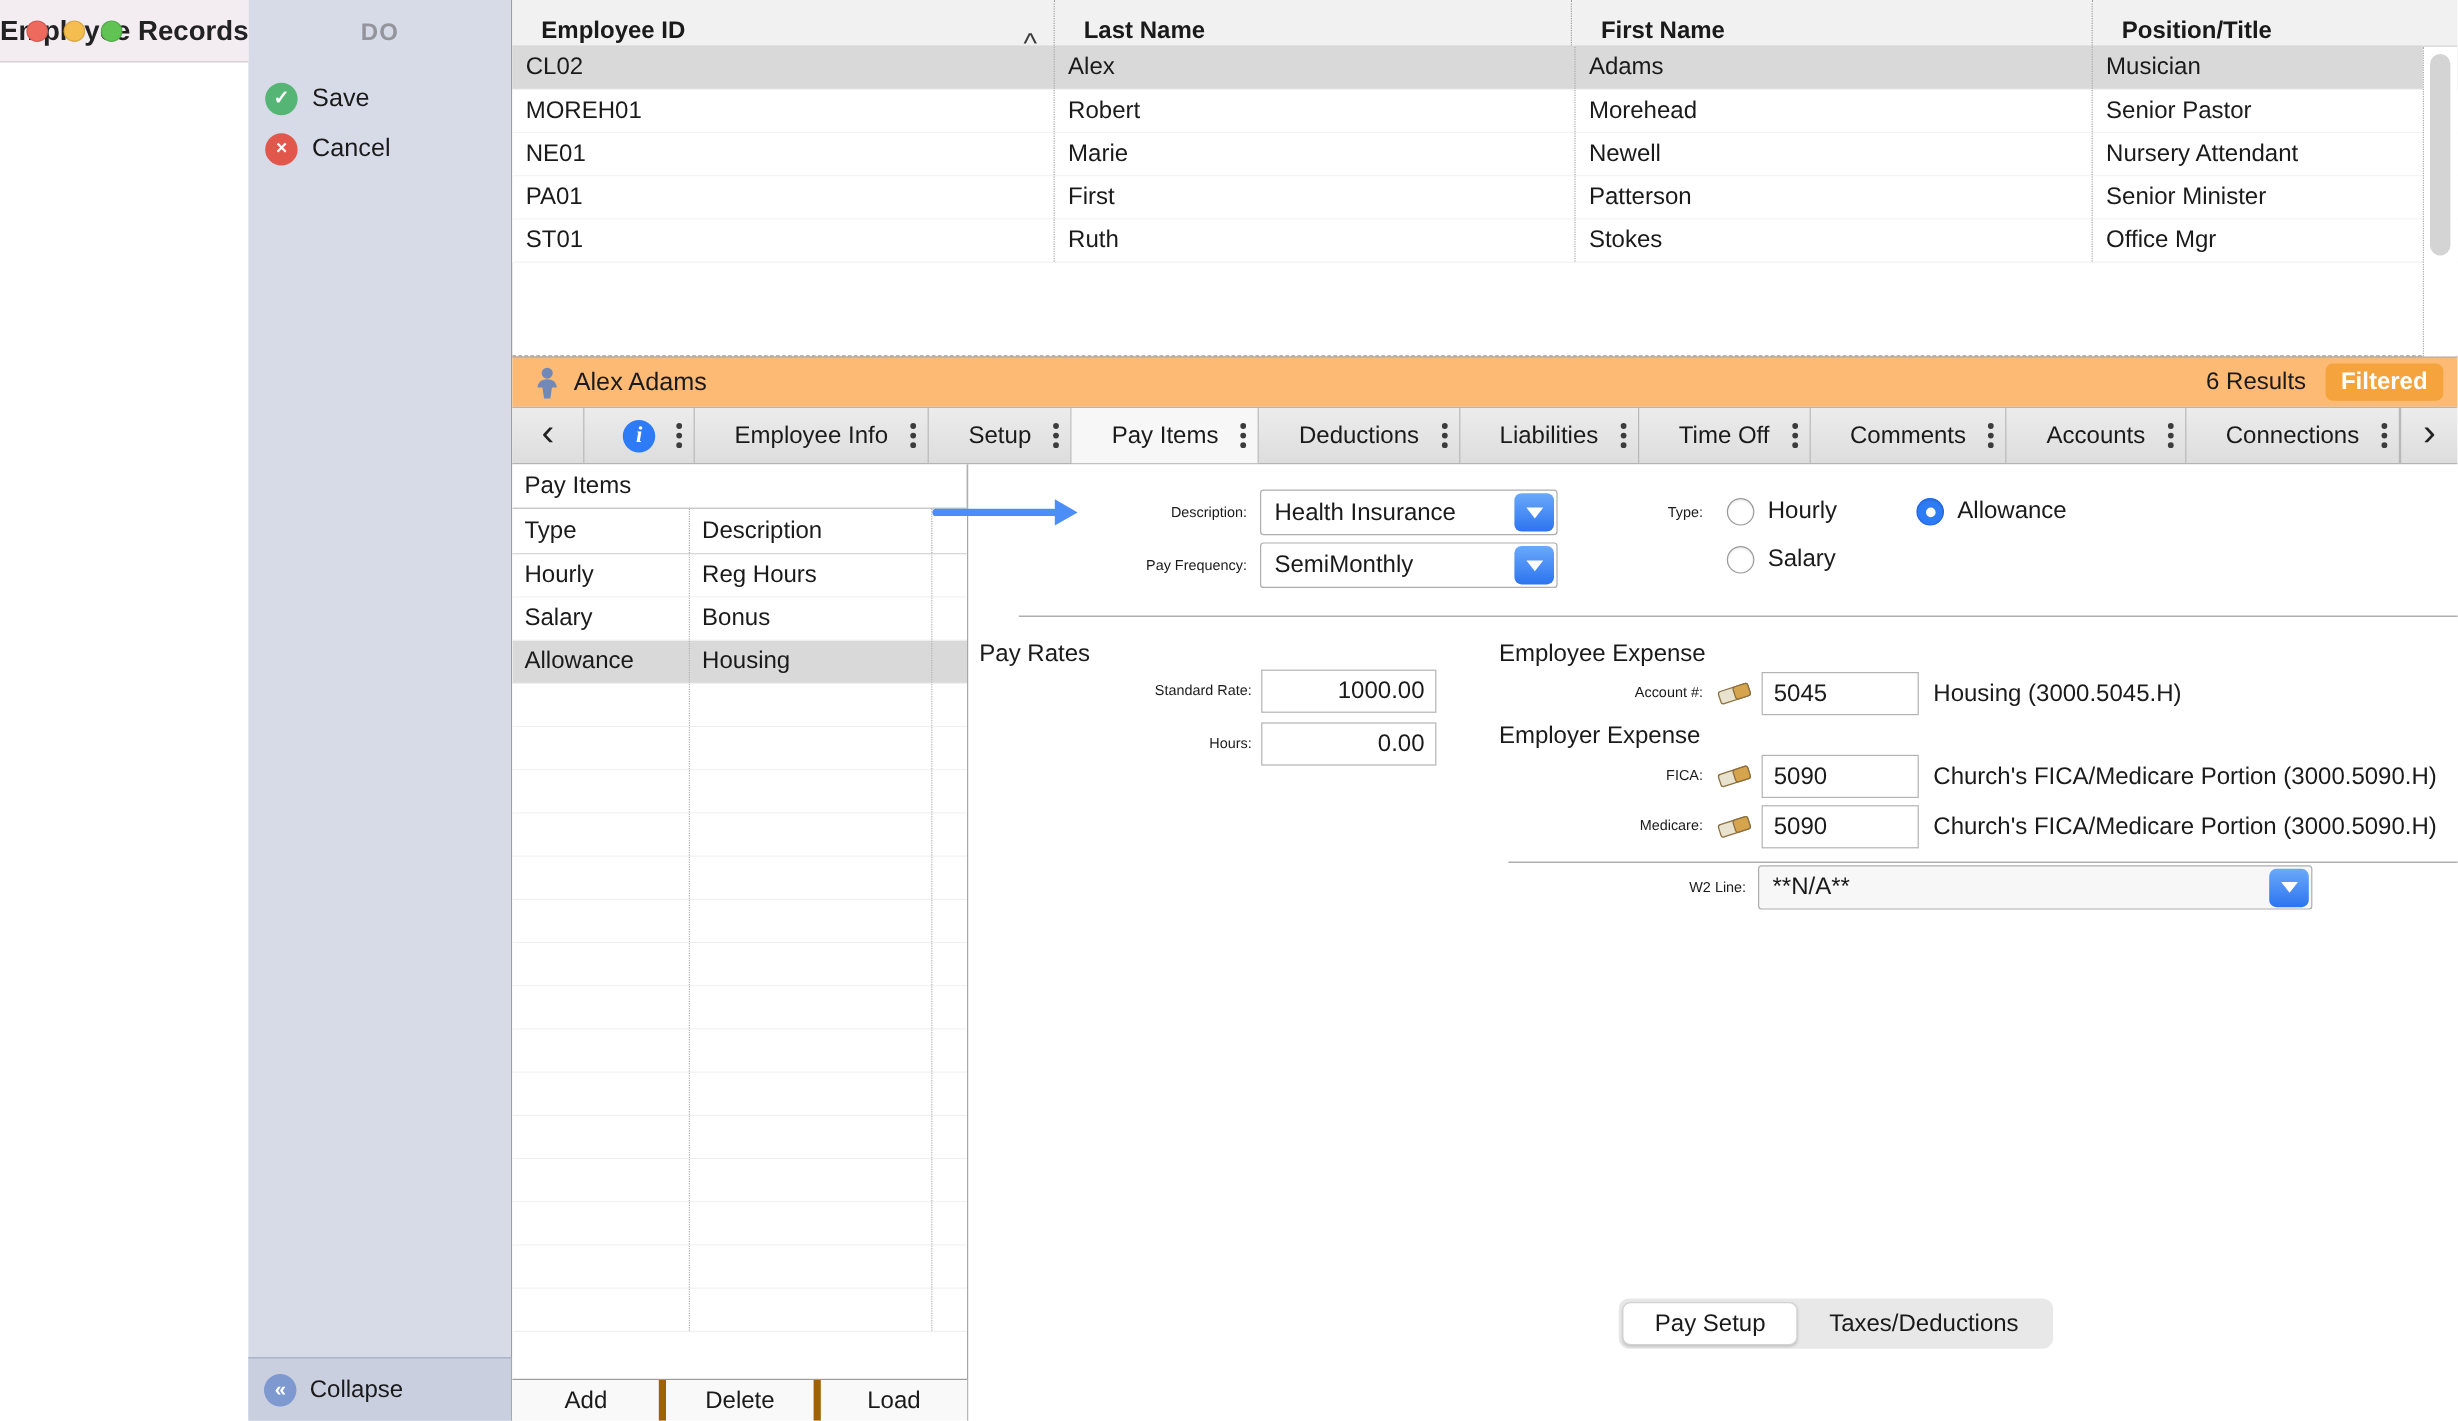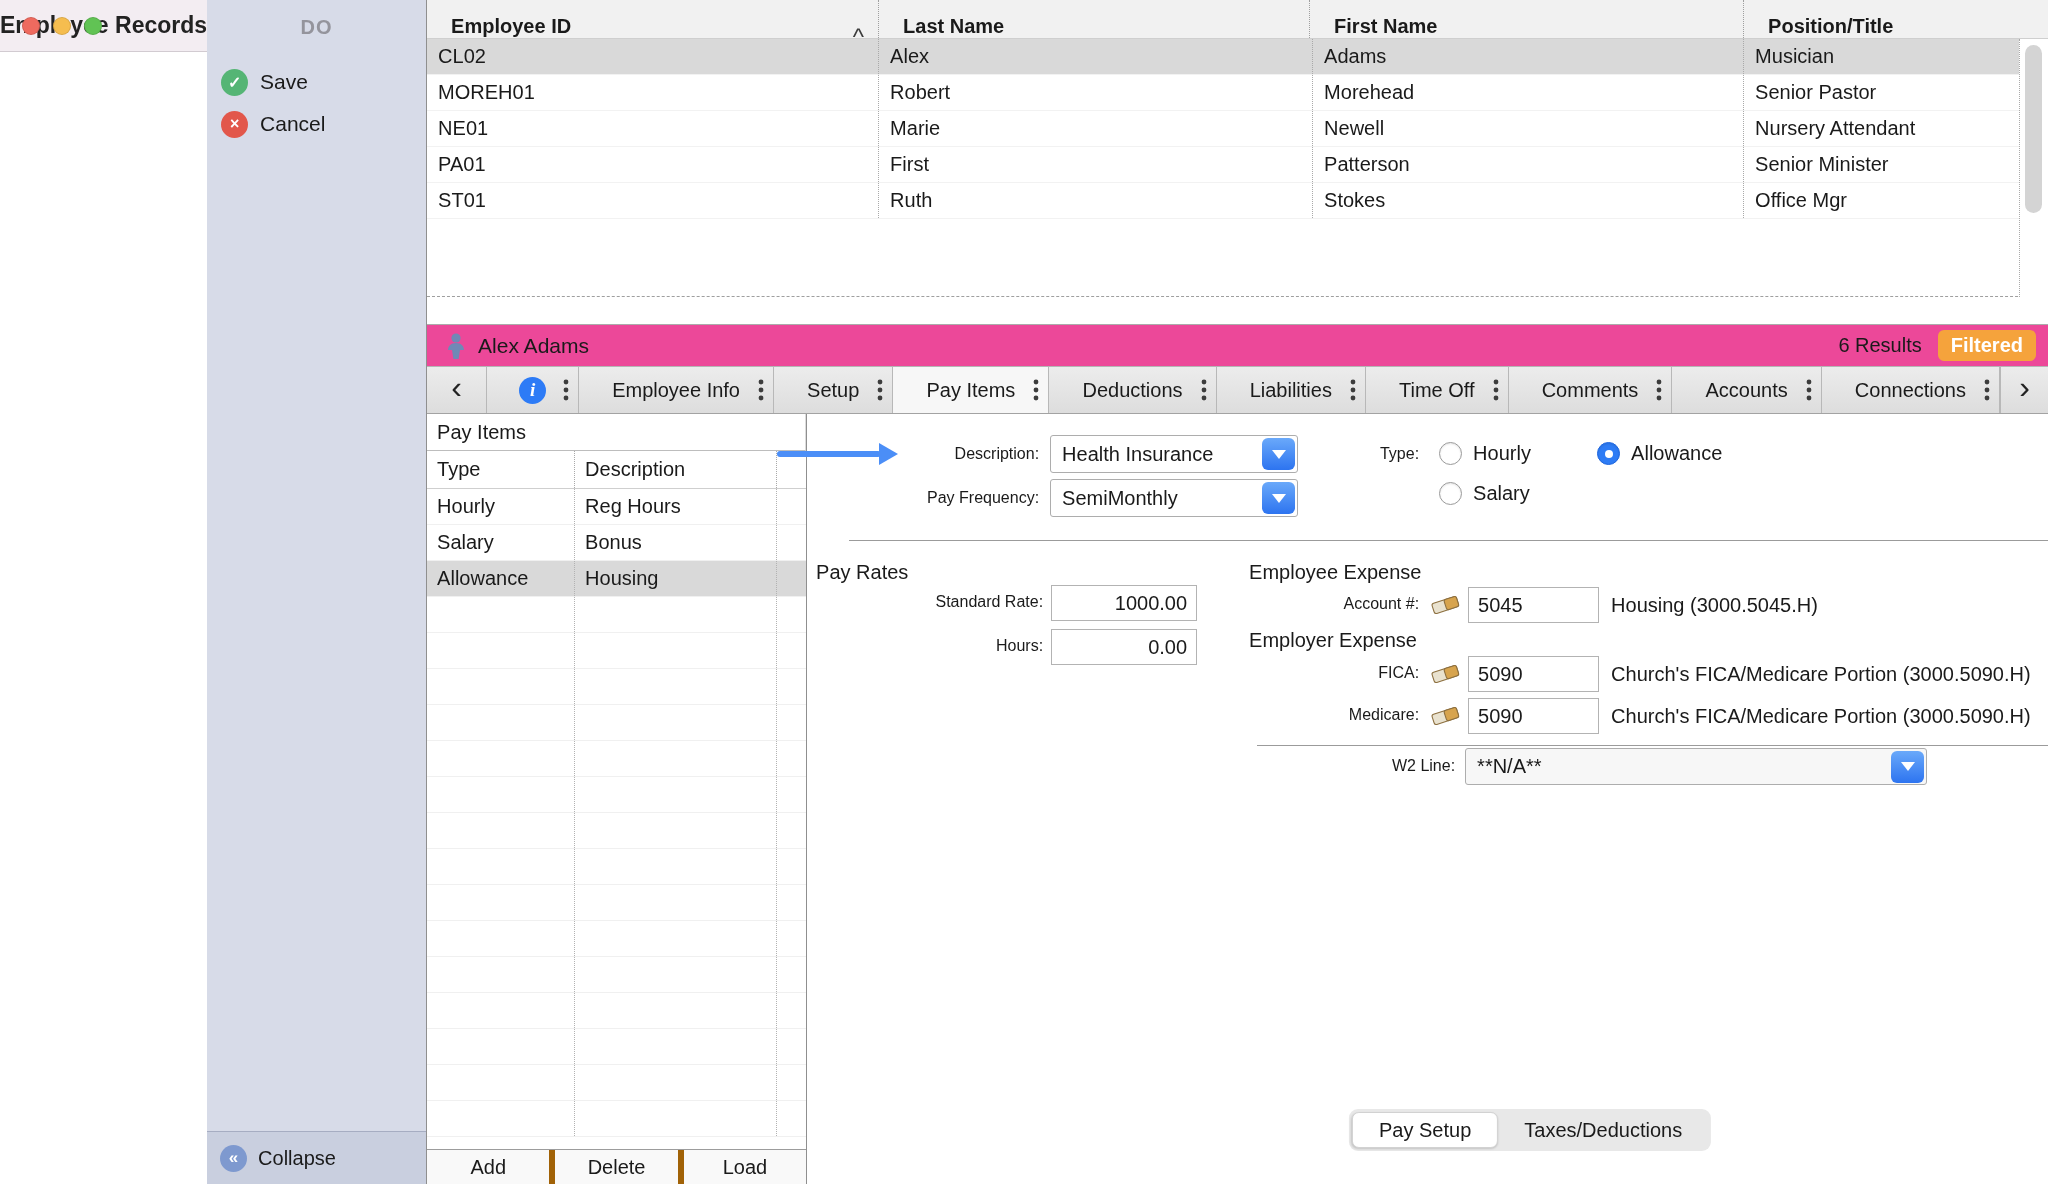--- a/index.html
+++ b/index.html
@@ -53,21 +53,21 @@
   .emp-cell { height:100%; display:flex; align-items:center; padding-left:11px; }
   .emp-cell:not(.wlast) { border-right:1px dotted #a9a9a9; }
   .emp-filler { flex:1; border-bottom:1px dashed #9f9f9f; }
   .emp-scroll { position:absolute; top:39px; right:0; bottom:0; width:29px;
                 border-left:1px dotted #a9a9a9; background:#fff; }
   .emp-thumb { position:absolute; top:6px; left:5px; width:17px; height:168px;
                background:#d4d4d4; border-radius:9px; }
 
   
   .record-bar { height:42px; flex:0 0 auto; border-top:1px solid #ababab;
-                display:flex; align-items:center; padding:0 12px 0 17px; background:#ec4899;margin-top:27px; }
+                display:flex; align-items:center; padding:0 12px 0 17px; background:#fdba74; }
   .record-name { font-size:21px; font-weight:500; margin-left:10px; }
   .record-right { margin-left:auto; display:flex; align-items:center; gap:16px; }
   .results-count { font-size:20px; }
   .filter-badge { background:#f5a33c; color:#fff; font-size:20px; font-weight:bold;
                   padding:4px 13px; border-radius:6px; }
 
   
   .tabbar { height:48px; flex:0 0 auto; display:flex; background:linear-gradient(#ececec,#dddddd);
             border-top:1px solid #b5b5b5; border-bottom:1px solid #a3a3a3; }
   .tab-nav { width:60px; flex:0 0 auto; display:flex; align-items:center; justify-content:center;
@@ -106,21 +106,21 @@
              border-right:1px dotted #b2b2b2; }
   .pi-desc { flex:1; display:flex; align-items:center; padding-left:10px; }
   .pi-gutter { width:30px; border-left:1px dotted #b2b2b2; }
   .pay-buttons { height:35px; flex:0 0 auto; display:flex; border-top:1px solid #9c9c9c; background:#f9f9f9; }
   .pay-btn { flex:1; display:flex; align-items:center; justify-content:center; font-size:20px;
              border-right:6px solid #a16207; }
   .pay-btn:last-child { border-right:none; }
 
   
   .detail { flex:1; position:relative; background:#fff; min-width:0; }
-  .dlabel { position:absolute; font-size:16px; text-align:right; line-height:38px; height:38px; }
+  .dlabel { position:absolute; font-size:12px; text-align:right; line-height:38px; height:38px; }
   .dtitle { position:absolute; font-size:20px; line-height:34px; }
   .field { position:absolute; border:1px solid #b3b3b3; background:#fff; font-size:20px;
            display:flex; align-items:center; padding:0 9px; }
   .field.num { justify-content:flex-end; }
   .combo { position:absolute; border:1px solid #adadad; border-radius:3px; background:#fff;
            display:flex; align-items:center; }
   .combo-value { flex:1; padding:0 11px; font-size:20px; white-space:nowrap; overflow:hidden; }
   .combo-btn { width:33px; height:32px; margin-right:2px; border-radius:6px;
                background:linear-gradient(#6aa9fa,#2d74f0); display:flex; align-items:center;
                justify-content:center; flex:0 0 auto; }

